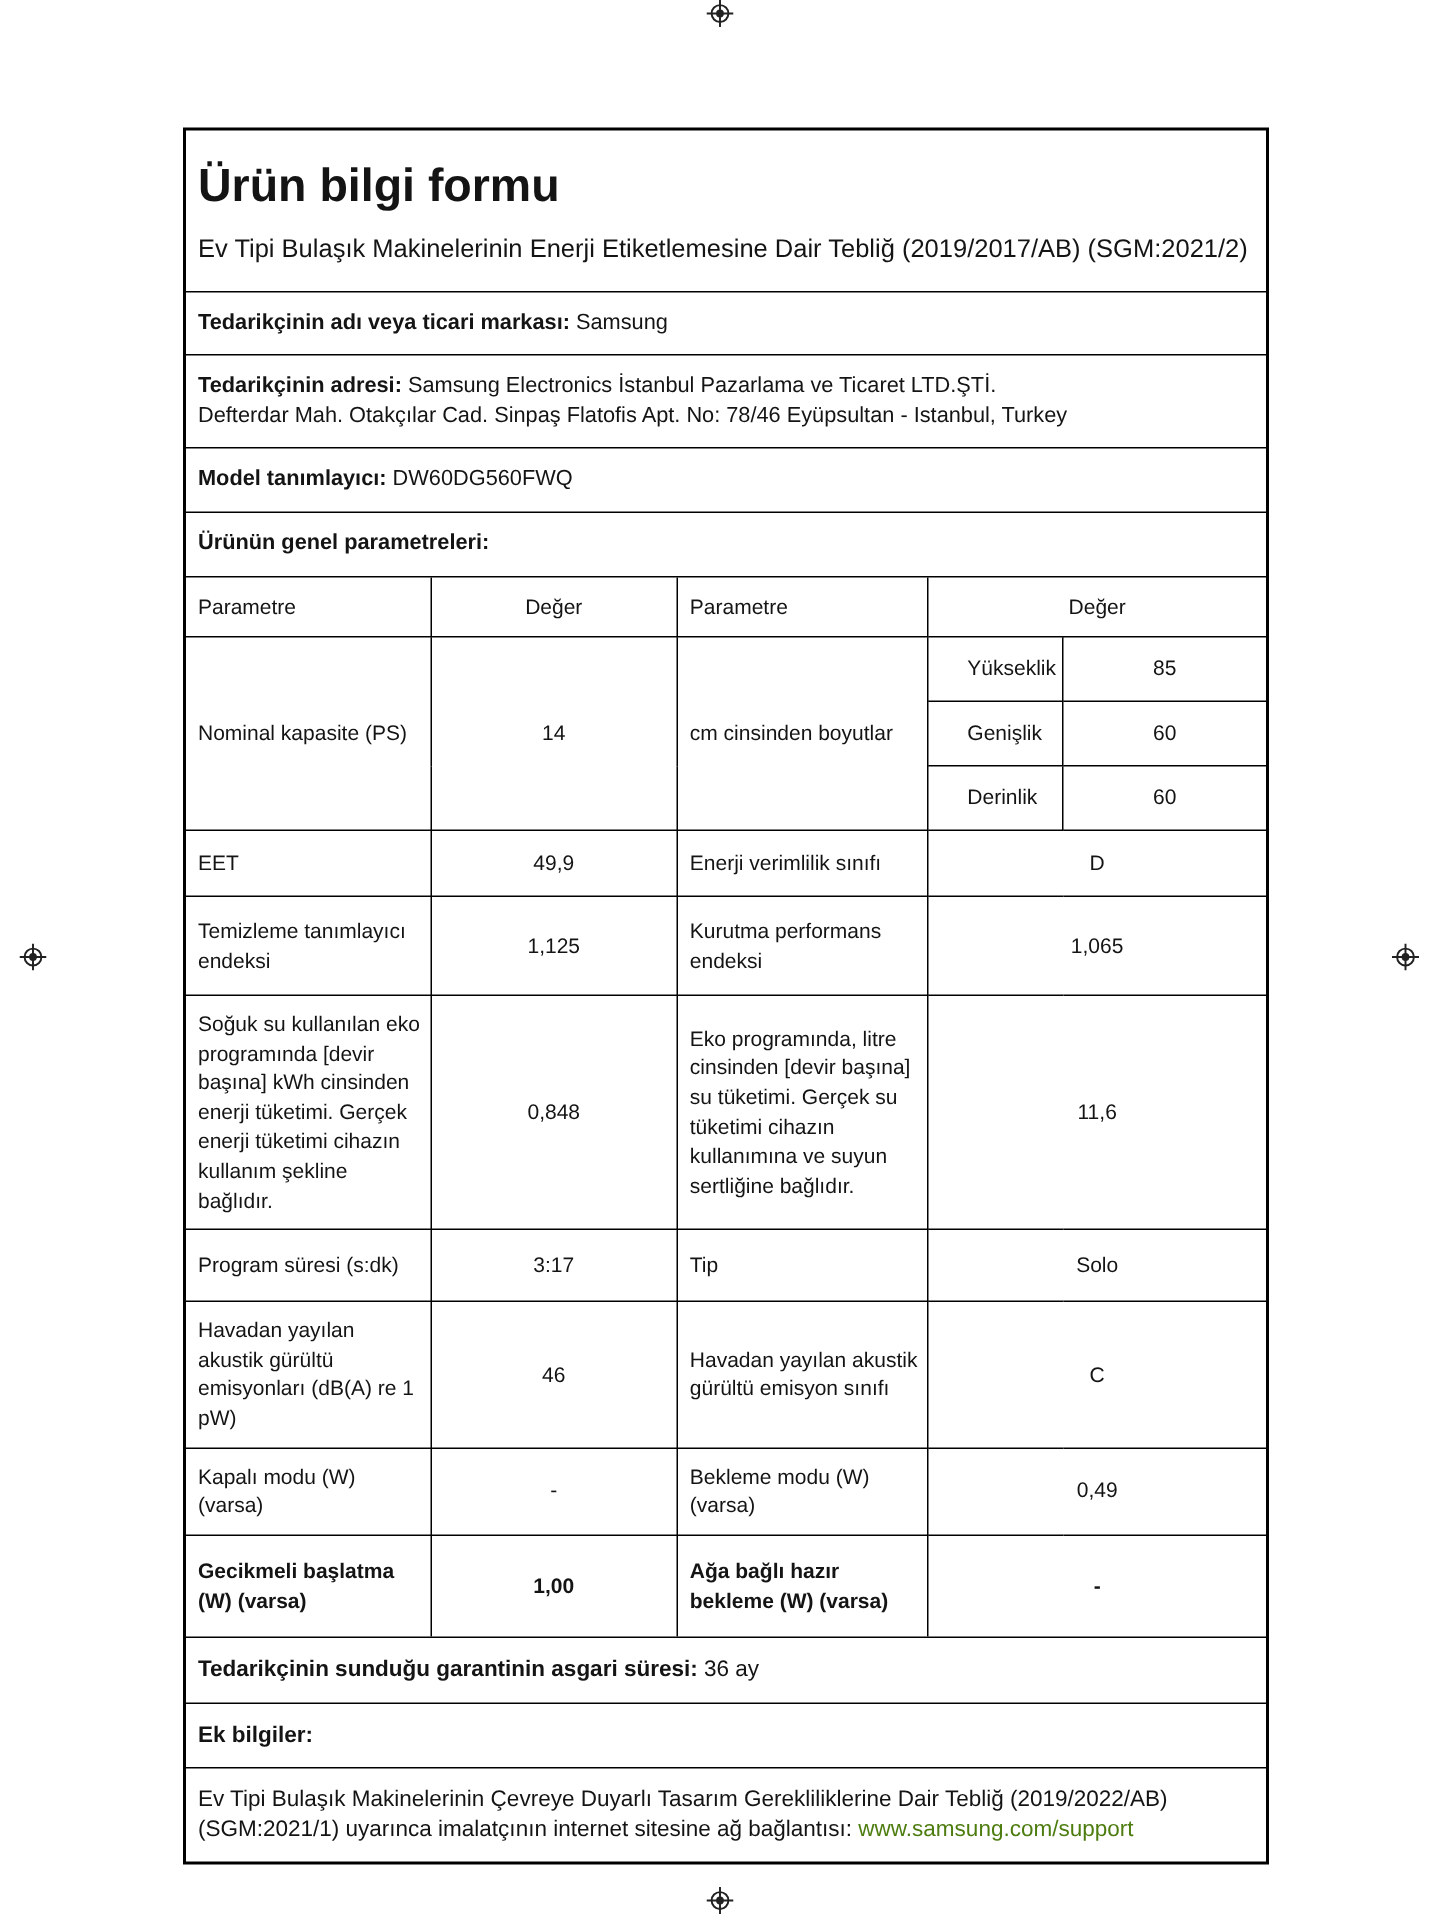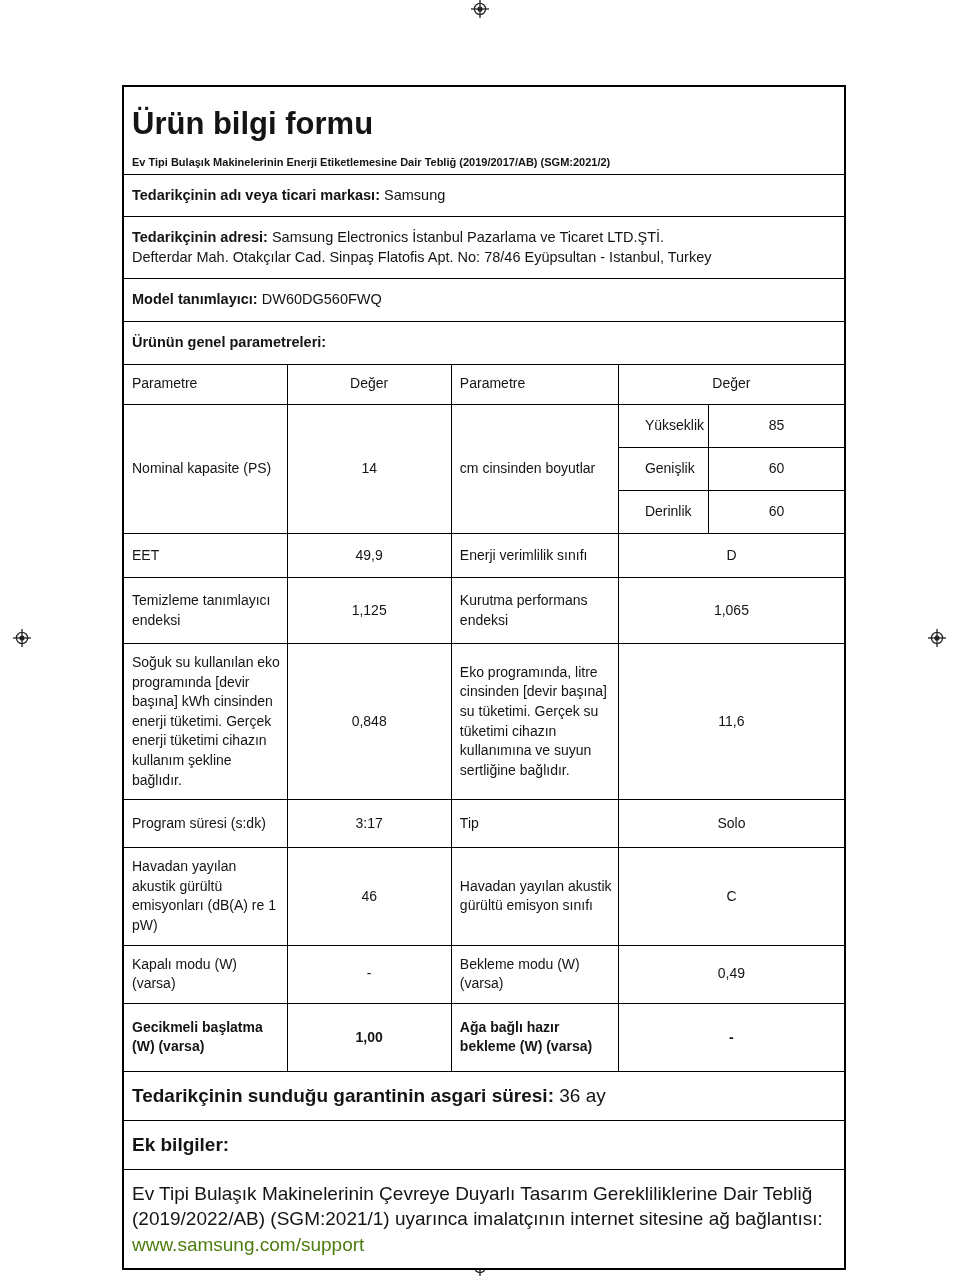--- a/index.html
+++ b/index.html
@@ -31,32 +31,32 @@
 
   .section {
     border-bottom: 1.5px solid #000;
     padding: 11px 10px 11px 8px;
     font-size: 14.5px;
     line-height: 1.35;
   }
   .section-b {
     border-top: 1.5px solid #000;
     padding: 11px 10px 11px 8px;
-    font-size: 19px;
+    font-size: 15px;
     line-height: 1.35;
   }
 
-  .title-section { padding: 16px 10px 4px 8px; }
+  .title-section { padding: 16px 10px 16px 8px; }
   h1 {
     margin: 0 0 10px 0;
     font-size: 31px;
     font-weight: bold;
     letter-spacing: 0px;
   }
-  .subtitle { font-size: 11px; font-weight: bold; }
+  .subtitle { font-size: 17px; }
 
   .b { font-weight: bold; }
   .pre { white-space: pre-line; }
 
   table {
     width: 100%;
     border-collapse: collapse;
     border-style: hidden; 
     font-size: 14px;
     line-height: 1.4;

